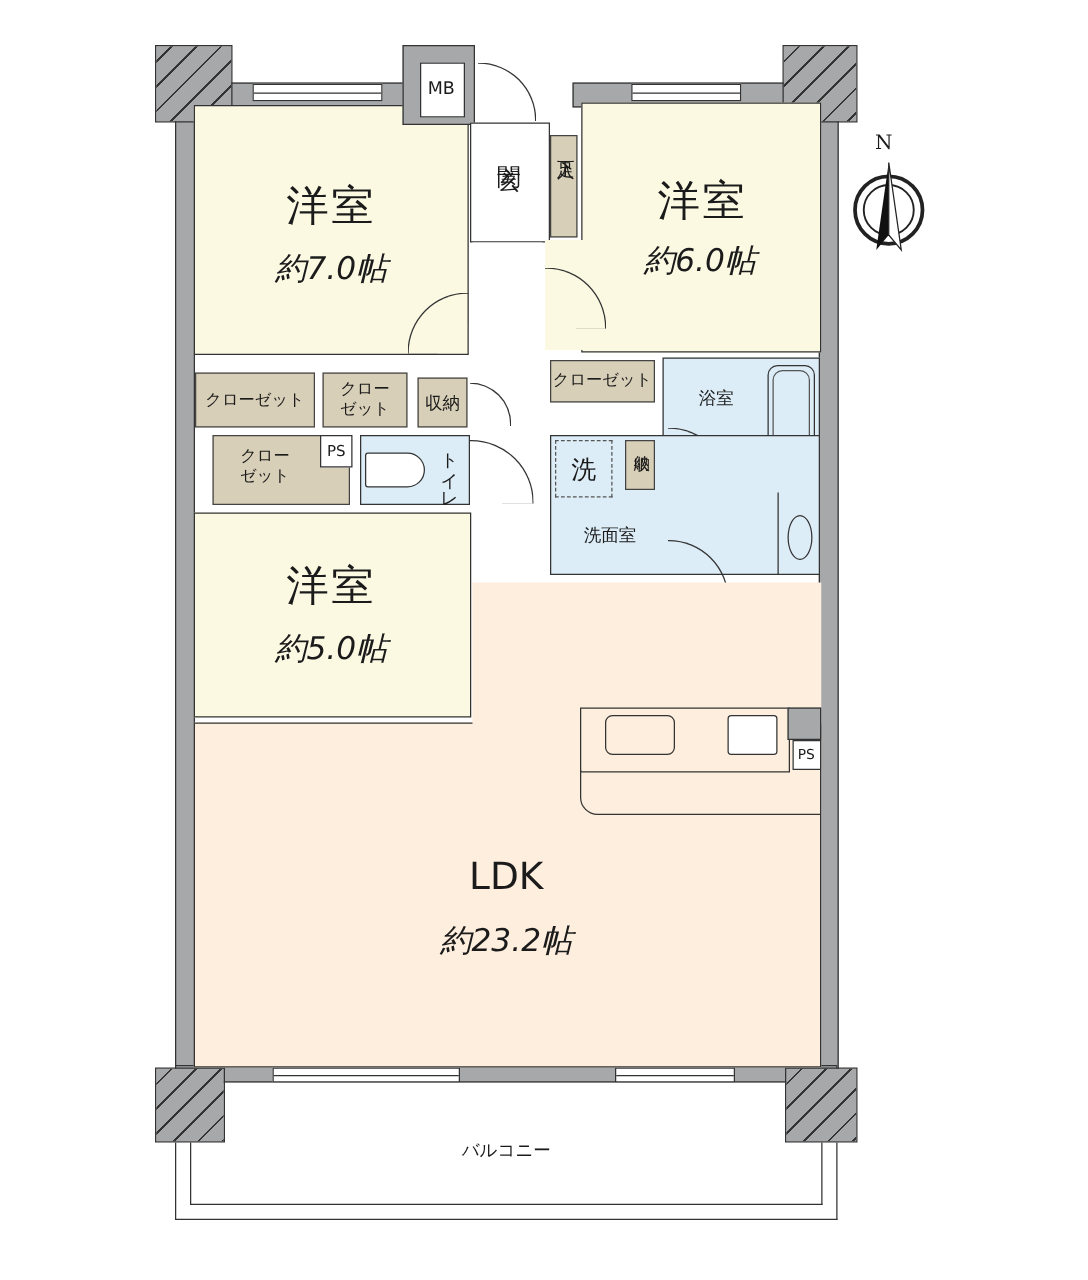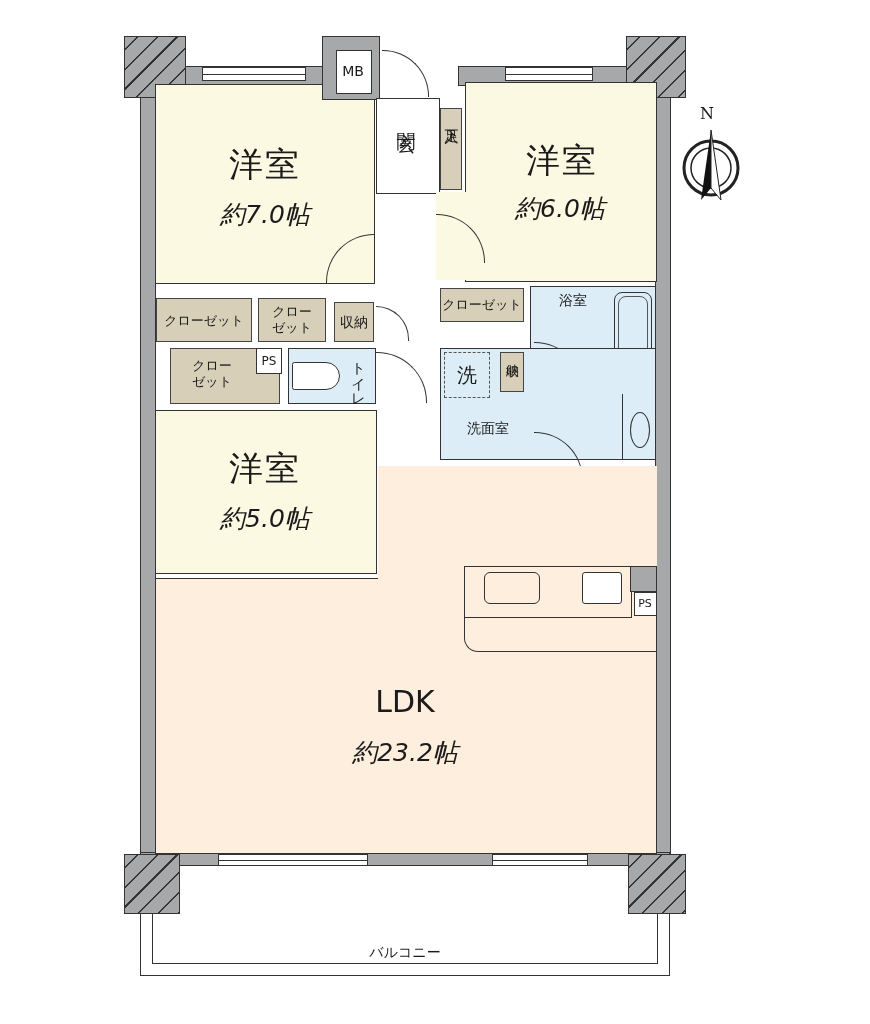--- a/index.html
+++ b/index.html
@@ -96,21 +96,21 @@
 
 <div class="abs room-cream line" style="left:155px;top:410px;width:222px;height:164px;"></div>
 <div class="lbl big" style="left:215px;top:446px;width:100px;">洋室</div>
 <div class="lbl size" style="left:200px;top:502px;width:130px;text-align:center;">約5.0帖</div>
 <div class="door" style="left:380px;top:466px;width:48px;height:50px;border-radius:0 0 48px 0;border-left:none;border-top:none;"></div>
 
 <div class="abs storage" style="left:440px;top:288px;width:84px;height:34px;"></div>
 <div class="lbl tiny" style="left:440px;top:297px;width:84px;">クローゼット</div>
 
 <div class="abs room-blue line" style="left:530px;top:286px;width:126px;height:106px;"></div>
-<div class="lbl sm" style="left:545px;top:292px;width:56px;">浴室</div>
+<div class="lbl sm" style="left:545px;top:310px;width:56px;">浴室</div>
 <div class="abs" style="left:614px;top:292px;width:38px;height:92px;border:1.5px solid #333;border-radius:8px;"></div>
 <div class="abs" style="left:618px;top:296px;width:30px;height:84px;border:1.5px solid #555;border-radius:8px;"></div>
 <div class="door" style="left:534px;top:342px;width:48px;height:48px;border-radius:0 48px 0 0;border-left:none;border-bottom:none;"></div>
 
 <div class="abs room-blue line" style="left:440px;top:348px;width:216px;height:112px;"></div>
 <div class="abs" style="left:444px;top:352px;width:46px;height:46px;border:1.5px dashed #555;"></div>
 <div class="lbl" style="left:444px;top:362px;width:46px;font-size:20px;">洗</div>
 <div class="abs storage" style="left:500px;top:352px;width:24px;height:40px;"></div>
 <div class="lbl vert" style="left:503px;top:354px;font-size:13px;">収納</div>
 <div class="lbl sm" style="left:452px;top:420px;width:72px;">洗面室</div>
@@ -130,13 +130,13 @@
 <div class="abs" style="left:582px;top:572px;width:40px;height:32px;border:1.5px solid #333;background:#fff;border-radius:3px;"></div>
 <div class="abs wall line" style="left:630px;top:566px;width:27px;height:26px;"></div>
 <div class="abs room-white line" style="left:634px;top:592px;width:23px;height:24px;"></div>
 <div class="lbl tiny" style="left:634px;top:596px;width:22px;font-size:11px;">PS</div>
 
 <div class="abs win" style="left:218px;top:854px;width:150px;height:12px;"></div>
 <div class="abs win" style="left:492px;top:854px;width:96px;height:12px;"></div>
 
 <div class="abs" style="left:140px;top:914px;width:530px;height:62px;border:1.5px solid #333;border-top:none;"></div>
 <div class="abs" style="left:152px;top:914px;width:506px;height:50px;border:1.5px solid #333;border-top:none;"></div>
-<div class="lbl sm" style="left:360px;top:912px;width:90px;margin-top:32px;">バルコニー</div>
+<div class="lbl sm" style="left:360px;top:912px;width:90px;">バルコニー</div>
 
 </body></html>

